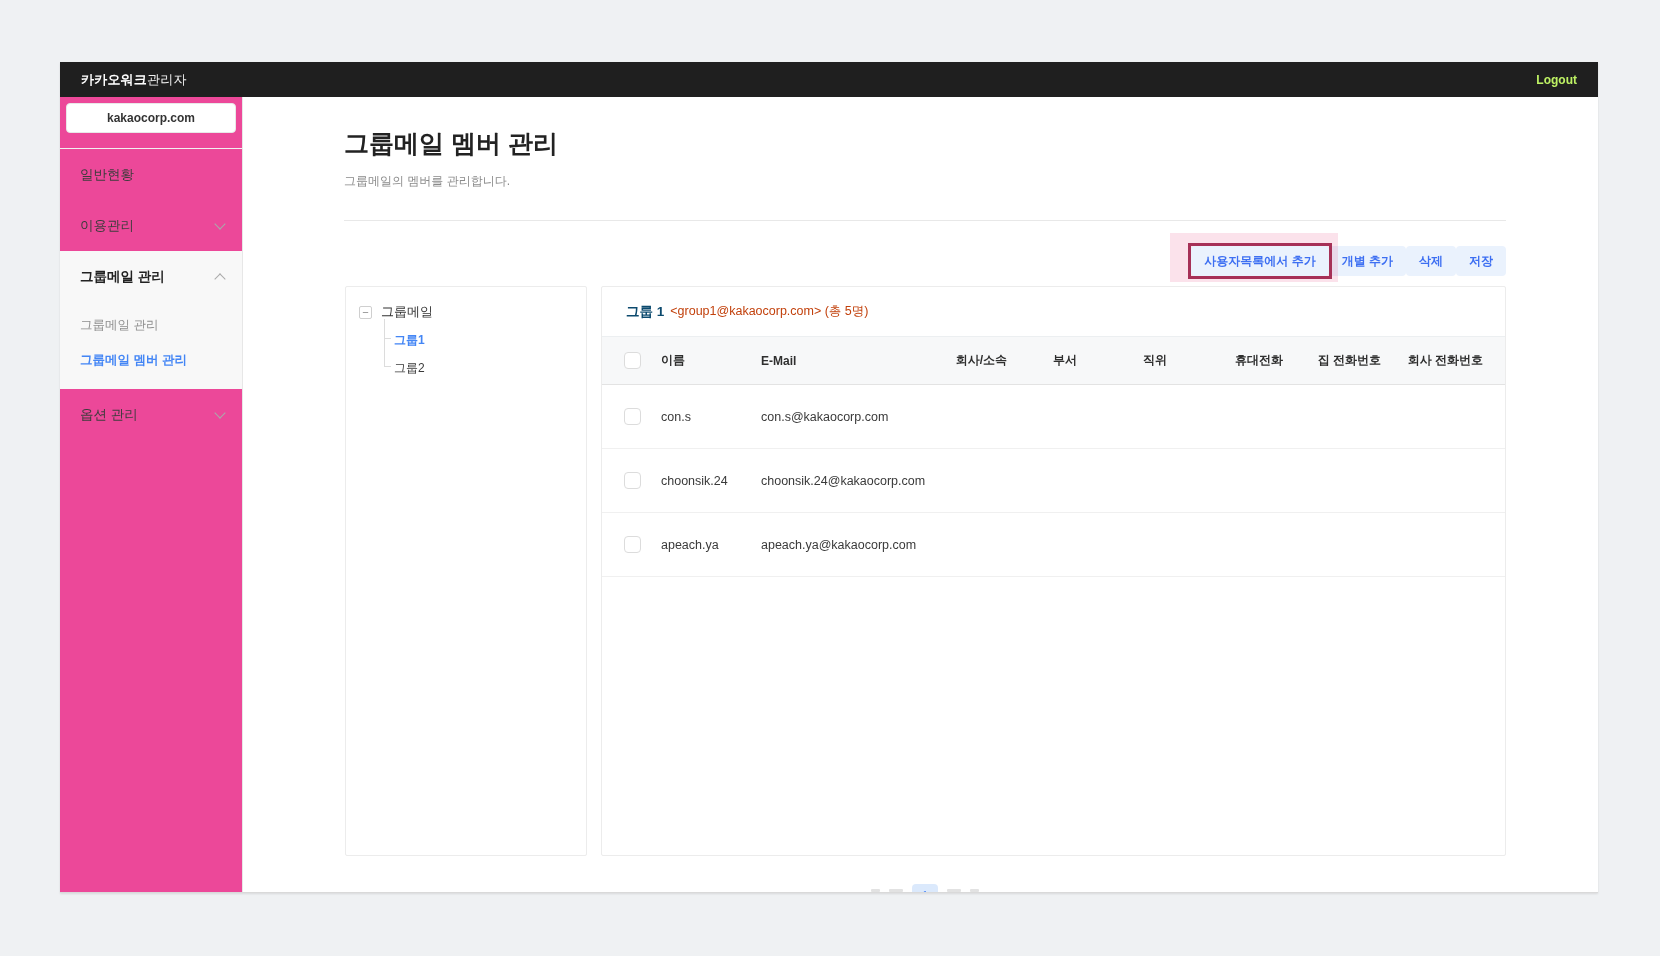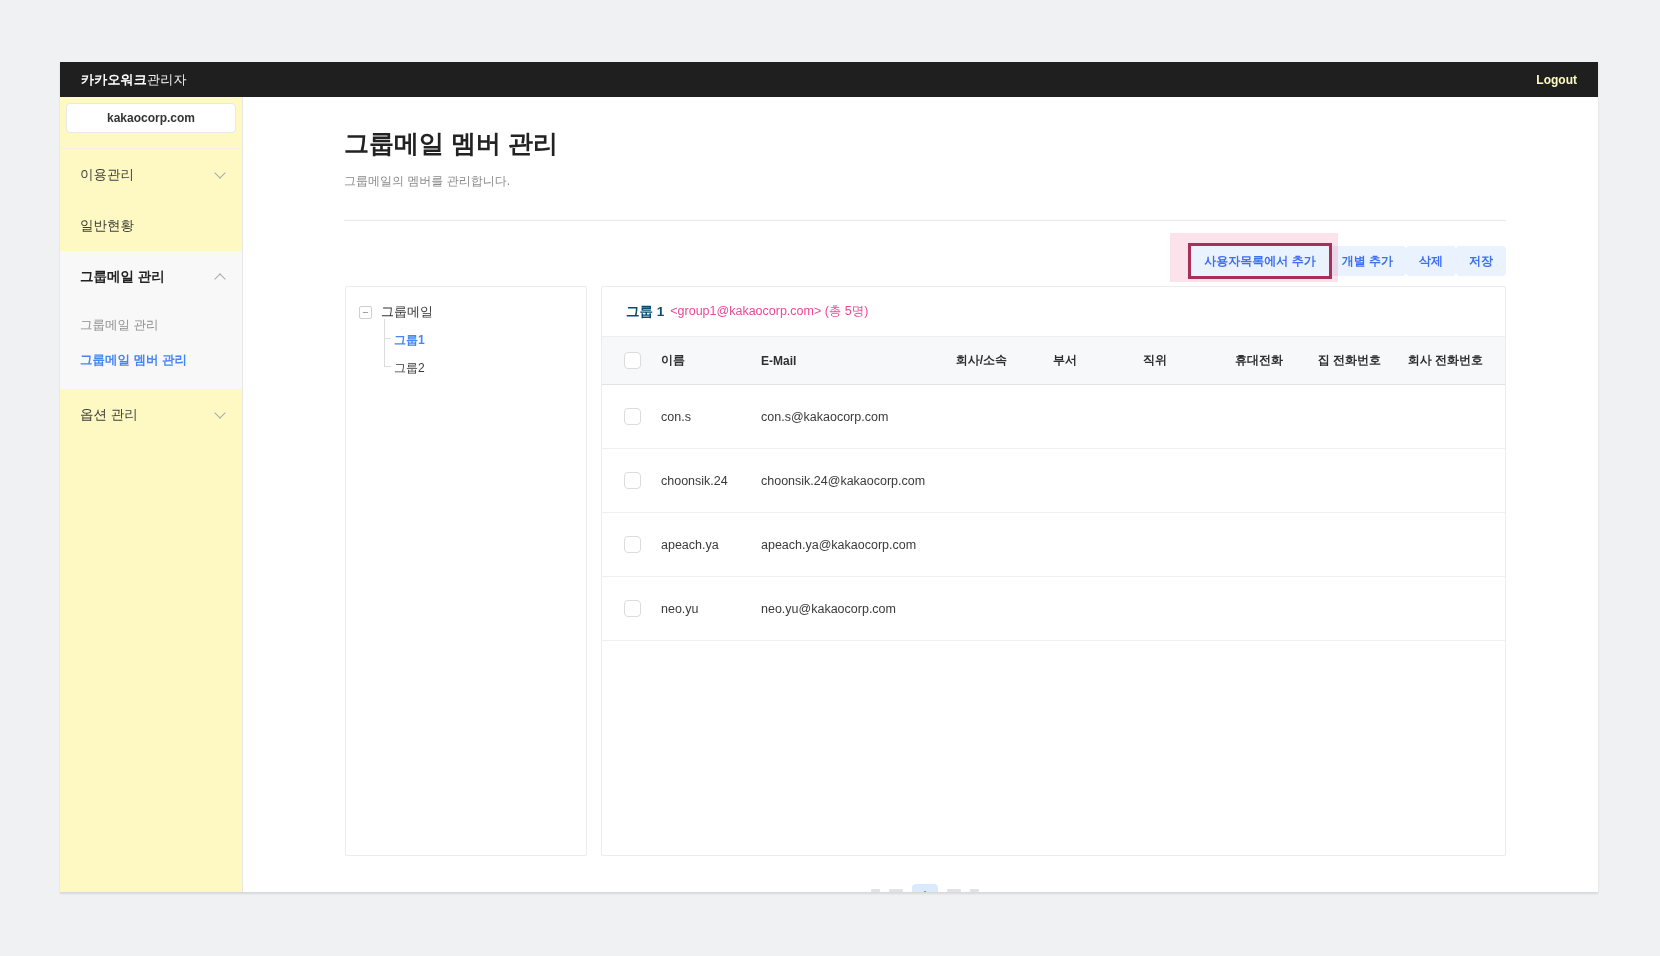--- a/index.html
+++ b/index.html
@@ -16,25 +16,25 @@
 
   .card{position:absolute;left:60px;top:62px;width:1538px;height:831px;background:#fff;
         overflow:hidden;box-shadow:0 1px 2px rgba(0,0,0,.10);border-bottom:1px solid #d9d9d9;}
 
   
   .topbar{position:absolute;left:0;top:0;right:0;height:35px;background:var(--topbar-bg);
           display:flex;align-items:center;justify-content:space-between;padding:0 21px;gap:27px;}
   .brand{font-size:13px;color:#fff;letter-spacing:.2px;cursor:pointer;background:none;border:none;}
   .brand .b{font-weight:700;color:#fff;}
   .brand .r{font-weight:400;color:#f2f2f2;}
-  .logout{background:none;border:none;color:#fef9c3;font-size:12px;font-weight:600;cursor:pointer;
+  .logout{background:none;border:none;color:#bef264;font-size:12px;font-weight:600;cursor:pointer;
           font-family:inherit;}
 
   
-  .sidebar{position:absolute;left:0;top:35px;bottom:0;width:183px;background:#fef9c3;
+  .sidebar{position:absolute;left:0;top:35px;bottom:0;width:183px;background:#ec4899;
            border-right:1px solid #e7e7e7;}
   .domain-box{margin:6px;height:30px;border:1px solid #e8e8e8;border-radius:4px;
               display:flex;align-items:center;justify-content:center;
               font-size:12px;font-weight:600;color:#333;cursor:pointer;background:#fff;}
   .sb-divider{height:1px;background:#f0f0f0;margin-top:15px;}
   .sb-item{height:51px;padding:0 18px 0 20px;display:flex;align-items:center;
            justify-content:space-between;font-size:13.5px;color:#3c3c3c;font-weight:500;cursor:pointer;}
   .sb-item.bold span.lbl{font-weight:700;color:#222;}
   .sb-section{background:#f8f8f8;padding-bottom:11px;}
   .sb-sub{height:35px;margin-top:0;padding-left:20px;display:flex;align-items:center;
@@ -74,21 +74,21 @@
   .elbow.e2{top:32px;height:48px;}
   .tree-child{position:absolute;left:48px;font-size:12px;color:#3a3a3a;cursor:pointer;}
   .tree-child.c1{top:45px;}
   .tree-child.c2{top:73px;}
   .tree-child.selected{color:var(--accent-blue);font-weight:600;}
 
   .table-panel{width:905px;height:570px;border:1px solid #ececec;border-radius:2px;background:#fff;overflow:hidden;}
   .group-header{height:50px;display:flex;align-items:center;padding-left:24px;gap:6px;
                 border-bottom:1px solid #eceff1;}
   .g-name{font-size:13.5px;font-weight:700;color:#0c4a6e;}
-  .g-meta{font-size:12.5px;color:#ec4899;}
+  .g-meta{font-size:12.5px;color:#c2410c;}
   .thead{height:48px;background:#f7f8f9;display:flex;align-items:center;padding-right:24px;
          border-bottom:1px solid #e3e3e3;font-size:12px;font-weight:700;color:#2f2f2f;text-align:center;}
   .trow{height:64px;display:flex;align-items:center;padding-right:24px;
         border-bottom:1px solid #f0f0f0;font-size:12.5px;color:#3a3a3a;background:#fff;}
   .c{display:flex;align-items:center;}
   .c-check{flex:0 0 59px;padding-left:22px;}
   .c-name{flex:0 0 100px;}
   .c-email{flex:0 0 190px;}
   .c-co{flex:0 0 56px;justify-content:flex-end;}
   .c-dept{flex:0 0 70px;justify-content:flex-end;}
@@ -115,25 +115,25 @@
       <span class="b">카카오워크</span><span class="r">관리자</span>
     </button>
     <button class="logout">Logout</button>
   </header>
 
   <aside class="sidebar">
     <div class="domain-box">kakaocorp.com</div>
     <div class="sb-divider"></div>
     <nav>
       <div class="sb-item">
+        <span class="lbl">일반현황</span>
+      </div>
+      <div class="sb-item">
         <span class="lbl">이용관리</span>
         <span class="chev"></span>
-      </div>
-      <div class="sb-item">
-        <span class="lbl">일반현황</span>
       </div>
       <div class="sb-section">
         <div class="sb-item bold">
           <span class="lbl">그룹메일 관리</span>
           <span class="chev up"></span>
         </div>
         <div class="sb-sub first">그룹메일 관리</div>
         <div class="sb-sub active">그룹메일 멤버 관리</div>
       </div>
       <div class="sb-item">
@@ -228,33 +228,20 @@
           <span class="c c-name">apeach.ya</span>
           <span class="c c-email">apeach.ya@kakaocorp.com</span>
           <span class="c c-co"></span>
           <span class="c c-dept"></span>
           <span class="c c-pos"></span>
           <span class="c c-mobile"></span>
           <span class="c c-home"></span>
           <span class="c c-work"></span>
         </div>
 
-        <div class="trow">
-          <span class="c c-check">
-              <span class="checkbox"></span>
-            </span>
-          <span class="c c-name">neo.yu</span>
-          <span class="c c-email">neo.yu@kakaocorp.com</span>
-          <span class="c c-co"></span>
-          <span class="c c-dept"></span>
-          <span class="c c-pos"></span>
-          <span class="c c-mobile"></span>
-          <span class="c c-home"></span>
-          <span class="c c-work"></span>
-        </div>
       </div>
     </div>
 
     <div class="pagination">
       <span class="pg-dash sm"></span>
       <span class="pg-dash"></span>
       <span class="page-current">1</span>
       <span class="pg-dash"></span>
       <span class="pg-dash sm"></span>
     </div>

